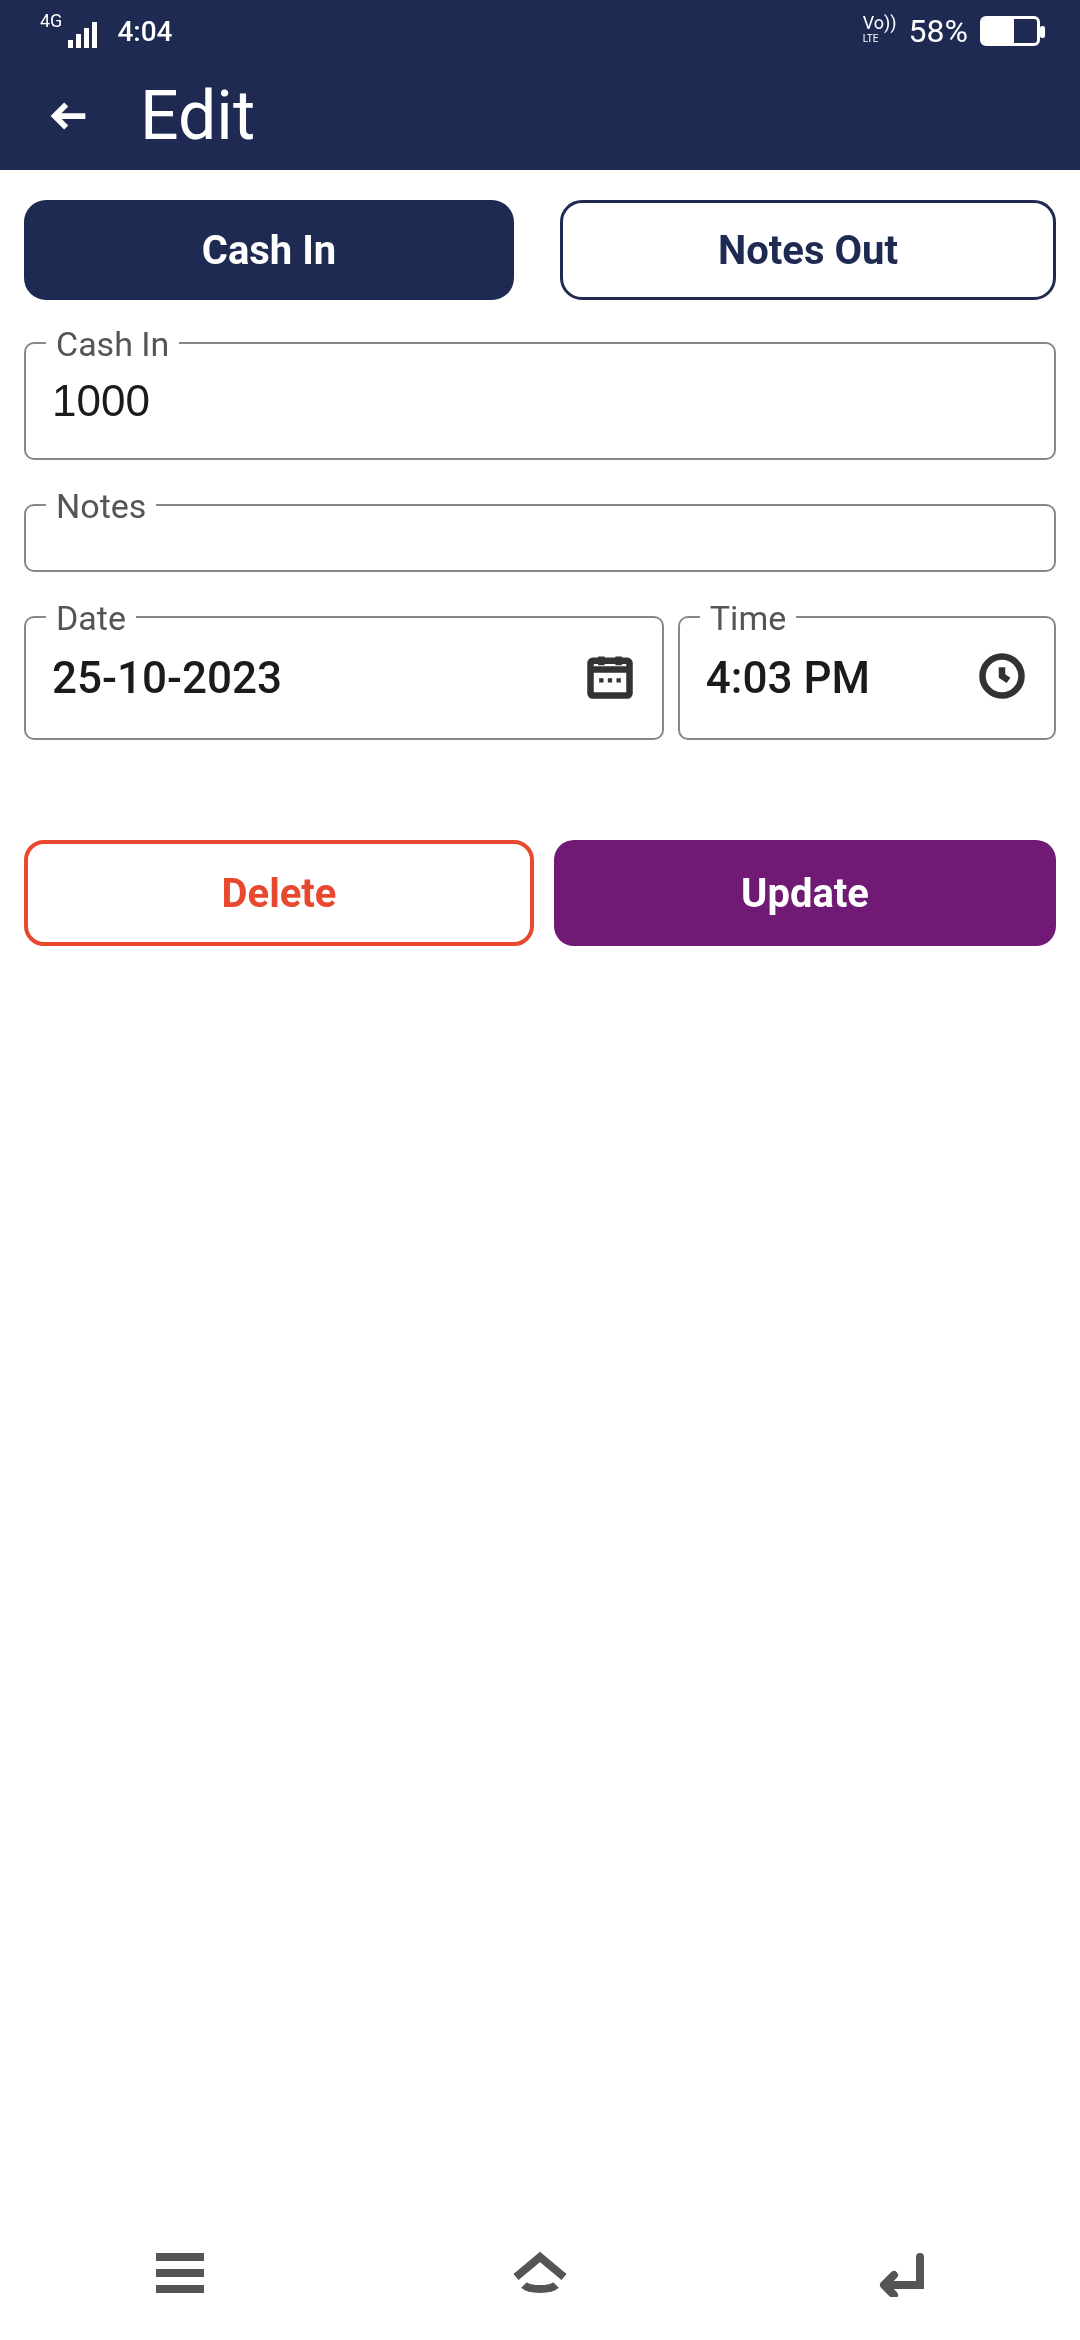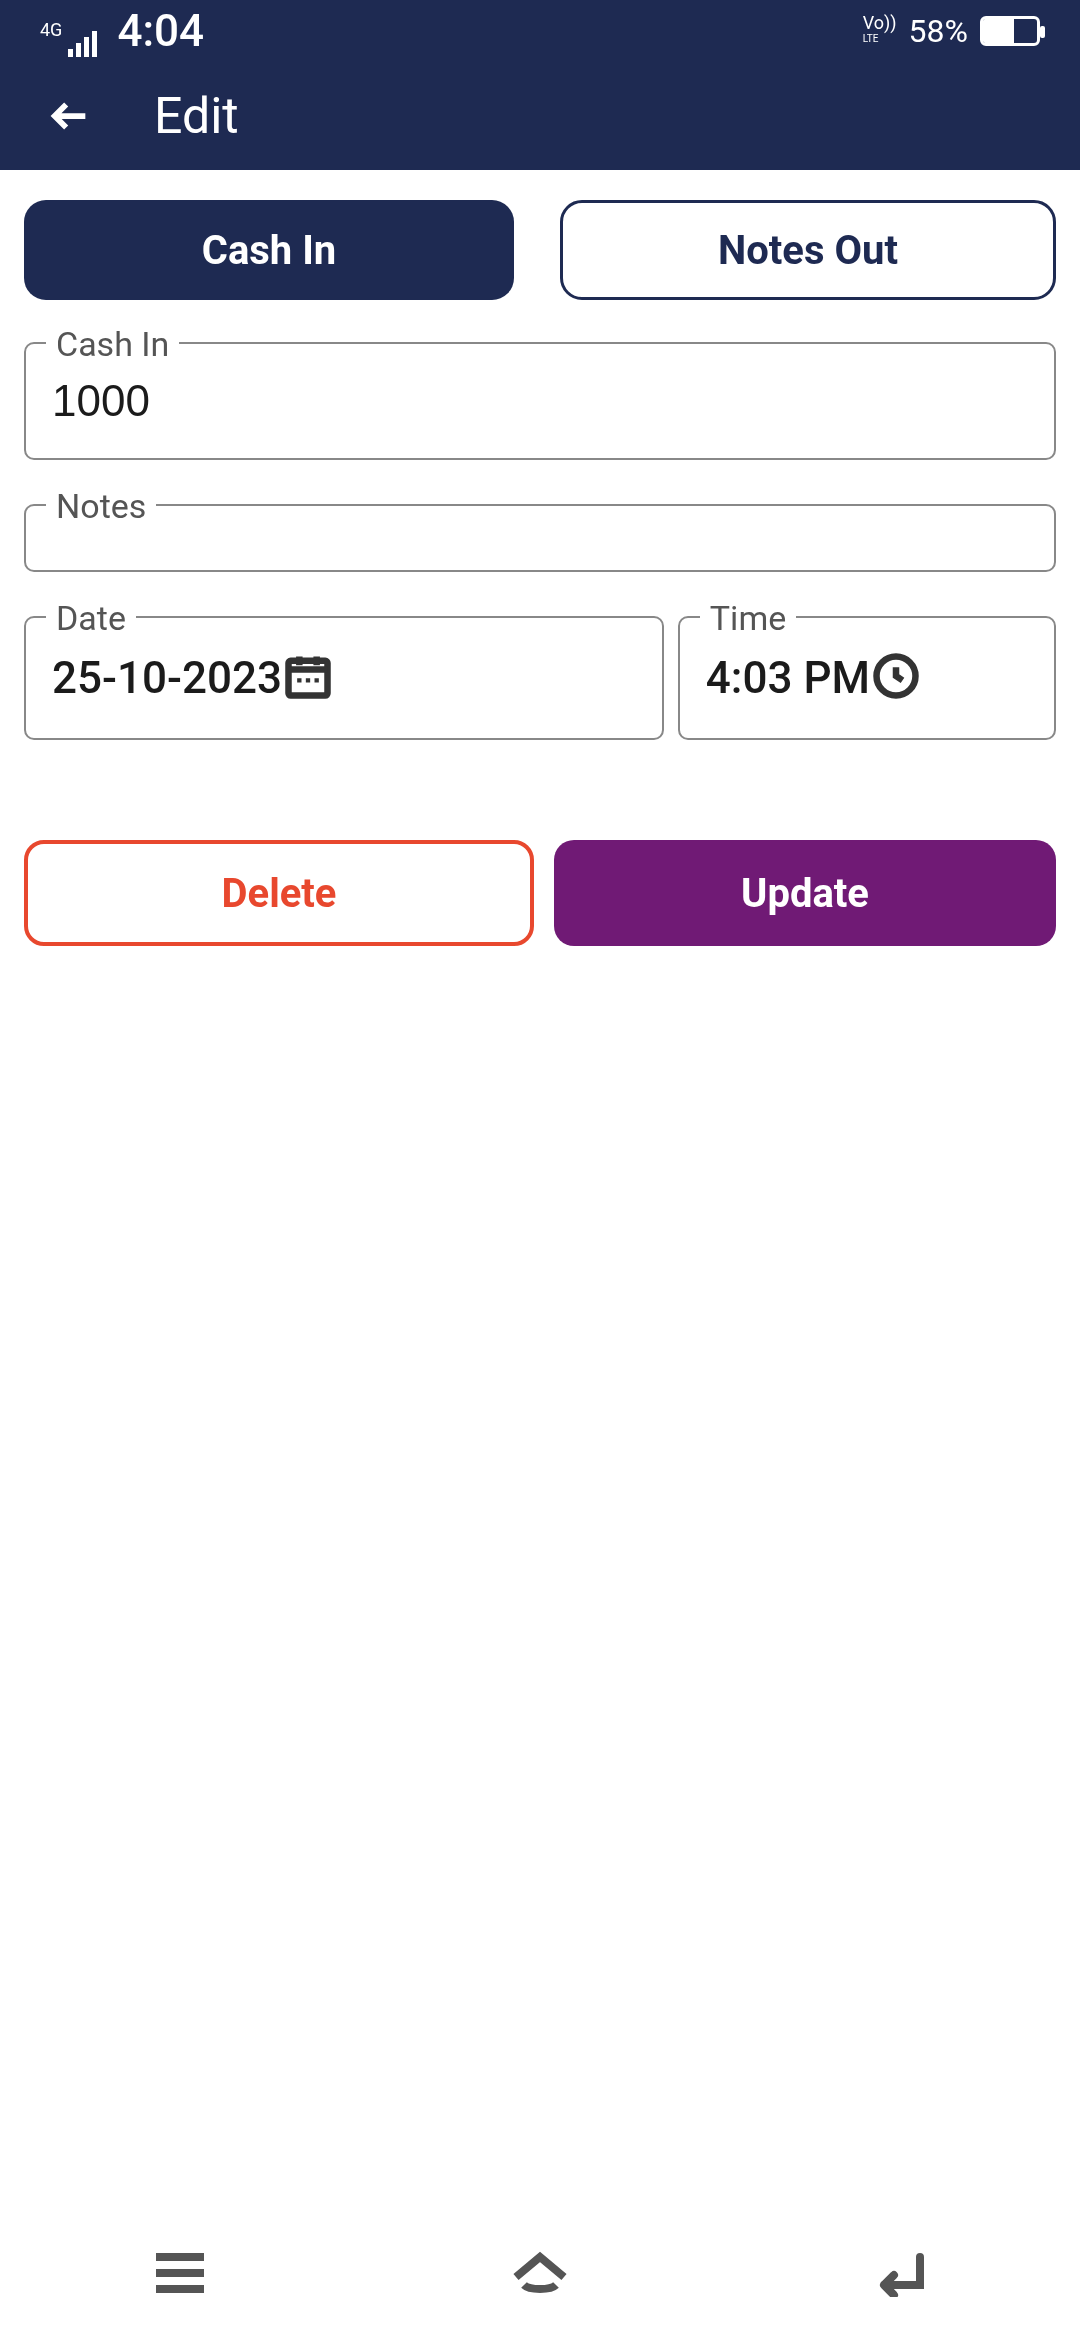--- a/index.html
+++ b/index.html
@@ -5,51 +5,51 @@
     * { box-sizing: border-box; margin: 0; padding: 0; }
     html, body { width: 1080px; height: 2340px; font-family: -apple-system, Roboto, "Helvetica Neue", Arial, sans-serif; background: #ffffff; overflow: hidden; }
 
     
     .status-bar { height: 62px; background: #1e2a52; color: #ffffff; display: flex; align-items: center; justify-content: space-between; padding: 0 40px 0 40px; font-size: 30px; }
     .status-left { display: flex; align-items: flex-end; gap: 6px; }
     .sig-4g { font-size: 18px; line-height: 18px; transform: translateY(-18px); }
     .sig-bars { display: flex; align-items: flex-end; gap: 3px; height: 26px; }
     .sig-bars span { width: 5px; background: #fff; display: inline-block; }
     .b1{height:8px}.b2{height:14px}.b3{height:20px}.b4{height:26px}
-    .clock { font-size: 44px; font-weight: 500; margin-left: 14px; }
+    .clock { font-size: 28px; font-weight: 500; margin-left: 14px; }
     .status-right { display: flex; align-items: center; gap: 12px; }
     .volte { font-size: 18px; line-height: 16px; }
     .volte small{display:block;font-size:10px}
     .battpct { font-size: 32px; }
     .batt { width: 60px; height: 30px; border: 3px solid #fff; border-radius: 6px; position: relative; display: flex; align-items: center; }
     .batt::after { content:""; position:absolute; right:-8px; top:7px; width:5px; height:12px; background:#fff; border-radius:2px; }
     .batt-fill { width:58%; height:100%; background:#fff; border-radius:2px 0 0 2px; }
 
     
     .app-bar { height: 108px; background: #1e2a52; color:#fff; display:flex; align-items:center; padding-left: 30px; }
     .back-btn { width:80px; height:80px; display:flex; align-items:center; justify-content:center; }
     .back-btn svg { width:46px; height:46px; stroke:#fff; stroke-width:3; fill:none; }
-    .app-title { font-size: 50px; font-weight:400; margin-left: 44px; }
+    .app-title { font-size: 68px; font-weight:400; margin-left: 30px; }
 
     
     .content { padding: 30px 24px 0 24px; }
 
     .toggle-row { display:flex; gap: 46px; margin-bottom: 42px; }
     .toggle-btn { flex:1; height:100px; border-radius: 22px; font-size: 40px; font-weight:700; display:flex; align-items:center; justify-content:center; }
     .toggle-solid { background:#1e2a52; color:#fff; }
     .toggle-outline { background:#fff; color:#1e2a52; border:3px solid #1e2a52; }
 
     .field { position:relative; border:2px solid #888; border-radius:10px; padding: 32px 26px; margin-bottom: 44px; }
     .field-label { position:absolute; top:-20px; left:20px; background:#fff; padding:0 10px; color:#555; font-size:34px; }
     .field-value { font-size:44px; color:#1b1b1b; font-weight:500; border:none; outline:none; width:100%; background:transparent; }
 
     .dt-row { display:flex; gap: 14px; margin-bottom: 56px; }
     .field-date { flex: 0 0 62%; }
     .field-time { flex: 1; }
-    .field-with-icon { display:flex; align-items:center; }
+    .field-with-icon { display:flex; align-items:center; justify-content:space-between; }
     .field-icon svg { width:52px; height:52px; stroke:#333; stroke-width:3; fill:none; }
 
     .action-row { display:flex; gap: 20px; }
     .action-btn { flex:1; height:106px; border-radius:20px; font-size:40px; font-weight:700; display:flex; align-items:center; justify-content:center; }
     .btn-delete { background:#fff; color:#e8482e; border:4px solid #e8482e; }
     .btn-update { background:#701a75; color:#fff; }
 
     
     .nav-bar { position:absolute; bottom:0; left:0; right:0; height:130px; display:flex; align-items:center; justify-content:space-around; border-top: none; }
     .nav-btn svg { width:64px; height:48px; stroke:#555; stroke-width:4; fill:none; }

